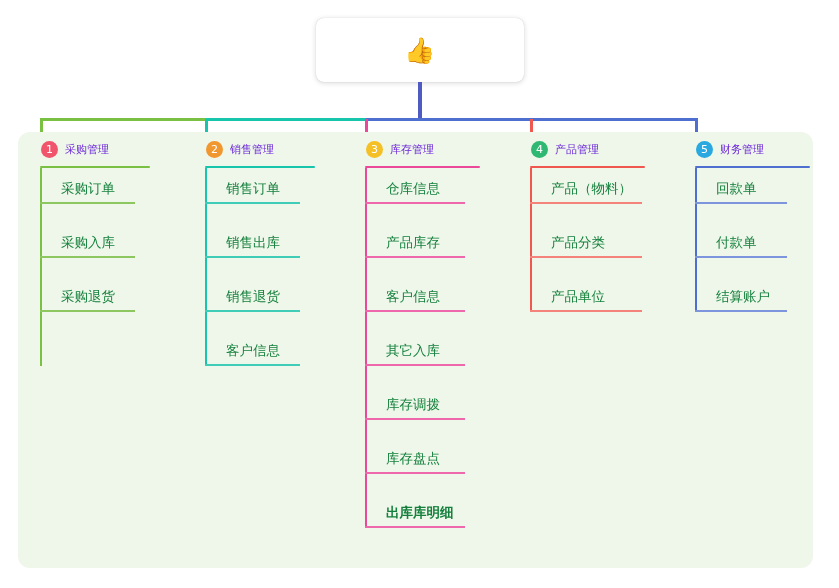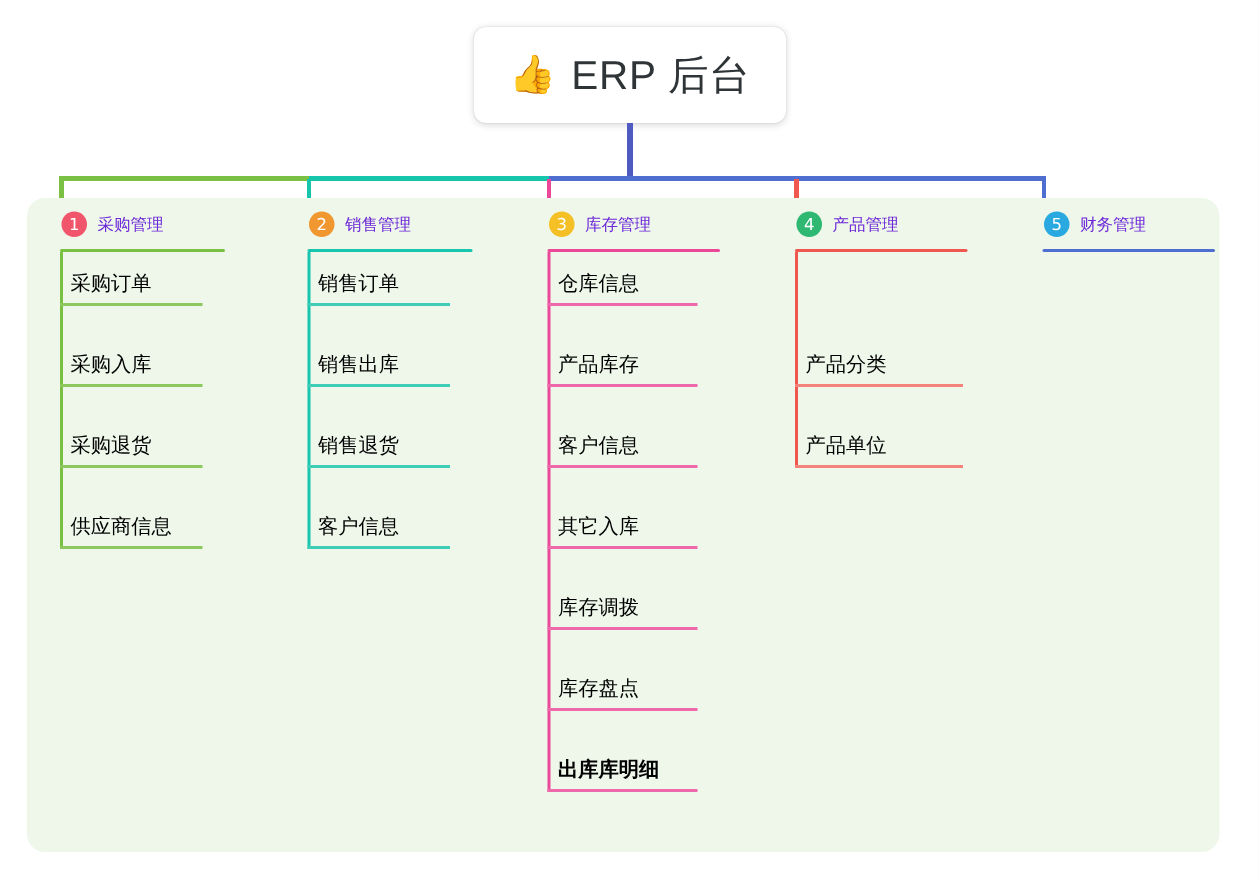--- a/index.html
+++ b/index.html
@@ -106,39 +106,38 @@
     left: 0;
     top: 0;
     width: 2px;
   }
   .leaf {
     position: absolute;
     left: 0;
   }
   .leaf-label {
     position: absolute;
-    left: 7px;
+    left: 21px;
     bottom: 6px;
     font-size: 13.5px;
-    color: #000000;
+    color: #15803d;
     white-space: nowrap;
   }
   .leaf-rule {
     position: absolute;
     left: 0;
     bottom: 0;
     height: 1.6px;
   }
 </style>
 </head>
 <body>
 
 <div id="root-node">
   <span class="thumb">👍</span>
-  <span class="root-title">ERP 后台</span>
 </div>
 
 <svg id="connectors" viewBox="0 0 839 588" width="839" height="588">
     <line x1="420" y1="82" x2="420" y2="119" stroke="#4f5bc0" stroke-width="3.5" shape-rendering="crispEdges"></line>
     <line x1="39.5" y1="119" x2="206" y2="119" stroke="#7ac143" stroke-width="3" shape-rendering="crispEdges"></line>
     <line x1="206" y1="119" x2="366" y2="119" stroke="#17c4ac" stroke-width="3" shape-rendering="crispEdges"></line>
     <line x1="366" y1="119" x2="697.5" y2="119" stroke="#4f6fd0" stroke-width="3" shape-rendering="crispEdges"></line>
     <line x1="41" y1="119" x2="41" y2="150" stroke="#7ac143" stroke-width="3" shape-rendering="crispEdges"></line>
     <line x1="206" y1="119" x2="206" y2="150" stroke="#17c4ac" stroke-width="3" shape-rendering="crispEdges"></line>
     <line x1="366" y1="119" x2="366" y2="150" stroke="#ec4899" stroke-width="3" shape-rendering="crispEdges"></line>
@@ -160,24 +159,20 @@
           <div class="leaf-rule" style="width: 95px; background: rgb(141, 199, 96);"></div>
         </div>
         <div class="leaf" style="top: 64px; height: 26px; width: 125px;">
           <span class="leaf-label">采购入库</span>
           <div class="leaf-rule" style="width: 95px; background: rgb(141, 199, 96);"></div>
         </div>
         <div class="leaf" style="top: 118px; height: 26px; width: 125px;">
           <span class="leaf-label">采购退货</span>
           <div class="leaf-rule" style="width: 95px; background: rgb(141, 199, 96);"></div>
         </div>
-        <div class="leaf" style="top: 172px; height: 26px; width: 125px;">
-          <span class="leaf-label">供应商信息</span>
-          <div class="leaf-rule" style="width: 95px; background: rgb(141, 199, 96);"></div>
-        </div>
       </div>
     </div>
     <div class="column" style="left: 187px;">
       <div class="col-head">
         <span class="badge" style="background: rgb(240, 151, 47);">2</span>
         <span class="col-title">销售管理</span>
       </div>
       <div class="head-rule" style="width: 110px; background: rgb(23, 196, 172);"></div>
       <div class="col-body" style="height: 202px;">
         <div class="stem" style="height: 198px; background: rgb(23, 196, 172);"></div>
@@ -238,30 +233,49 @@
       </div>
     </div>
     <div class="column" style="left: 512px;">
       <div class="col-head">
         <span class="badge" style="background: rgb(46, 184, 114);">4</span>
         <span class="col-title">产品管理</span>
       </div>
       <div class="head-rule" style="width: 115px; background: rgb(240, 87, 79);"></div>
       <div class="col-body" style="height: 148px;">
         <div class="stem" style="height: 144px; background: rgb(240, 87, 79);"></div>
+        <div class="leaf" style="top: 10px; height: 26px; width: 142px;">
+          <span class="leaf-label">产品（物料）</span>
+          <div class="leaf-rule" style="width: 112px; background: rgb(244, 131, 124);"></div>
+        </div>
         <div class="leaf" style="top: 64px; height: 26px; width: 142px;">
           <span class="leaf-label">产品分类</span>
           <div class="leaf-rule" style="width: 112px; background: rgb(244, 131, 124);"></div>
         </div>
         <div class="leaf" style="top: 118px; height: 26px; width: 142px;">
           <span class="leaf-label">产品单位</span>
           <div class="leaf-rule" style="width: 112px; background: rgb(244, 131, 124);"></div>
         </div>
       </div>
     </div>
     <div class="column" style="left: 677px;">
       <div class="col-head">
         <span class="badge" style="background: rgb(41, 169, 224);">5</span>
         <span class="col-title">财务管理</span>
       </div>
       <div class="head-rule" style="width: 115px; background: rgb(79, 111, 208);"></div>
+      <div class="col-body" style="height: 148px;">
+        <div class="stem" style="height: 144px; background: rgb(79, 111, 208);"></div>
+        <div class="leaf" style="top: 10px; height: 26px; width: 122px;">
+          <span class="leaf-label">回款单</span>
+          <div class="leaf-rule" style="width: 92px; background: rgb(125, 149, 221);"></div>
+        </div>
+        <div class="leaf" style="top: 64px; height: 26px; width: 122px;">
+          <span class="leaf-label">付款单</span>
+          <div class="leaf-rule" style="width: 92px; background: rgb(125, 149, 221);"></div>
+        </div>
+        <div class="leaf" style="top: 118px; height: 26px; width: 122px;">
+          <span class="leaf-label">结算账户</span>
+          <div class="leaf-rule" style="width: 92px; background: rgb(125, 149, 221);"></div>
+        </div>
+      </div>
     </div>
   </div>
 
 </body></html>

